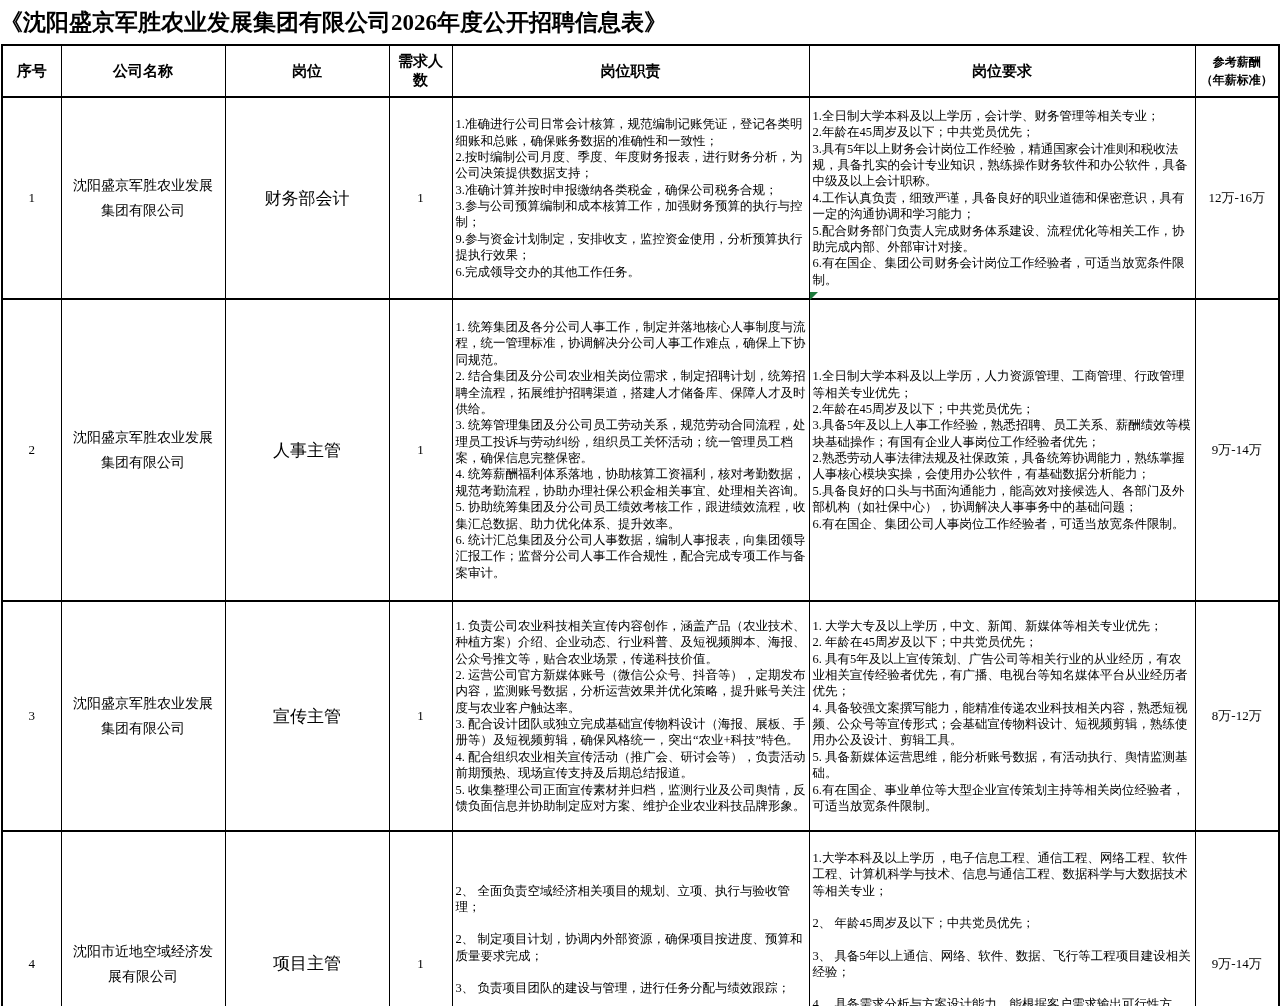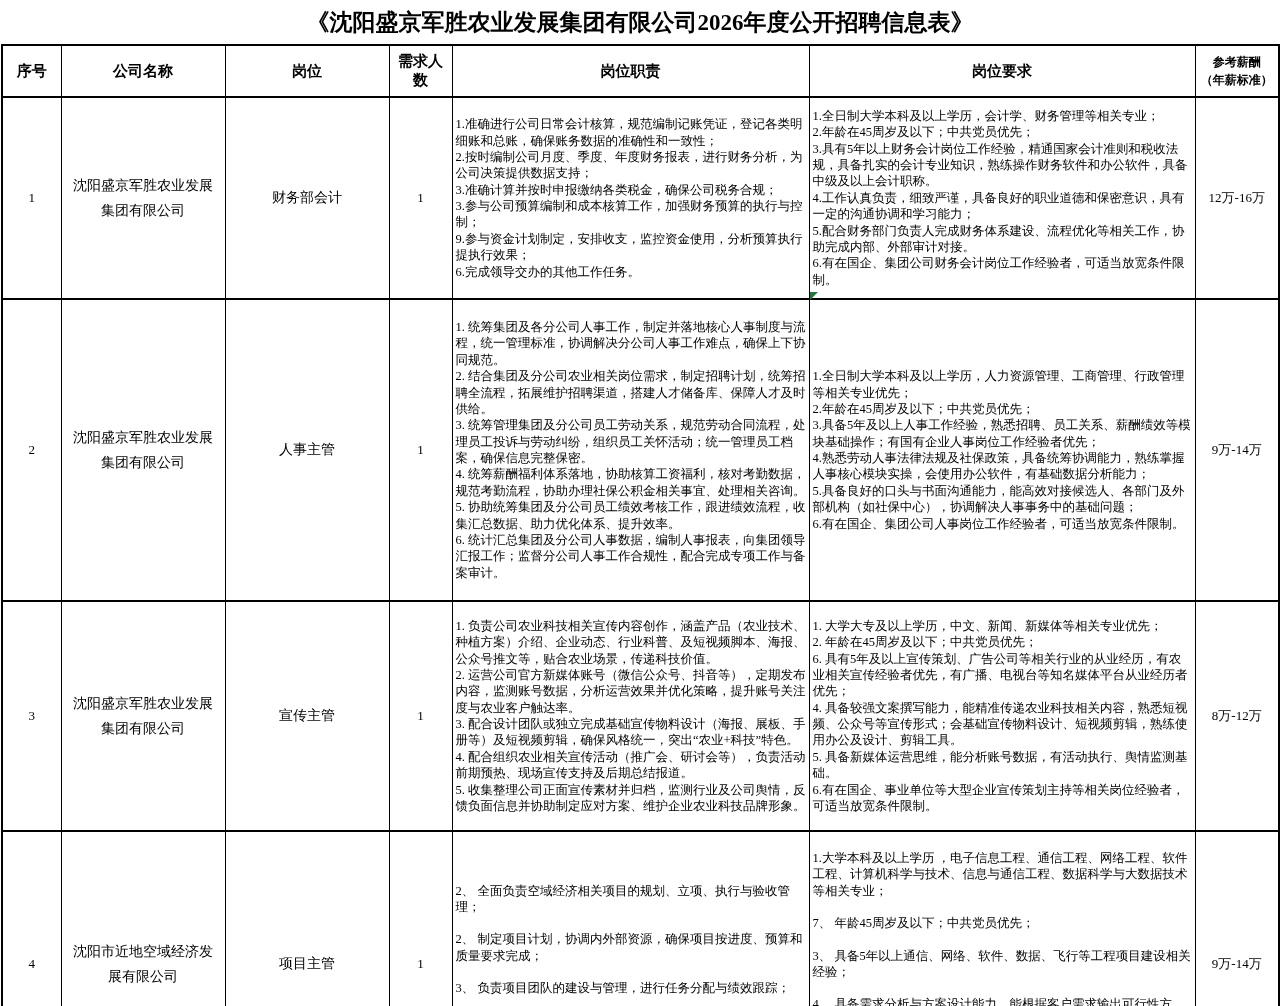--- a/index.html
+++ b/index.html
@@ -1,42 +1,42 @@
 <!DOCTYPE html>
 <html><head>
 <meta charset="utf-8">
 <style>
   html,body{margin:0;padding:0;}
   body{
     width:1280px;height:1006px;background:#ffffff;position:relative;
     font-family:"Liberation Serif","DejaVu Serif",serif;color:#000;
   }
   .title{
-    position:absolute;top:7px;left:0;width:100%;text-align:center;
+    position:absolute;top:7px;left:0;width:100%;
     font-size:23px;font-weight:700;white-space:nowrap;
   }
   table.sheet{
     position:absolute;top:44px;left:1px;width:1277px;
     border-collapse:collapse;table-layout:fixed;background:#fff;
     border:2px solid #000;
   }
   .sheet th,.sheet td{
     border:1px solid #000;border-top:2px solid #000;border-bottom:2px solid #000;
     overflow:hidden;vertical-align:middle;word-break:break-all;
   }
   tr.hd{height:52px;}
   tr.r1{height:202px;}
   tr.r2{height:302px;}
   tr.r3{height:230px;}
   tr.r4{height:180px;}
   .sheet th{font-size:15px;font-weight:700;text-align:center;padding:0 2px;}
   .sheet th.h-salary{font-size:12px;line-height:1.5;}
   td.center{text-align:center;}
   td.company{font-size:14px;line-height:1.8;padding:7px 9px;}
-  td.pos{font-size:14px;}
+  td.pos{font-size:17px;}
   td.num{font-size:13px;}
   td.idx{font-size:13px;}
   td.salary{font-size:13px;white-space:nowrap;}
   td.text{font-size:12.5px;line-height:1.31;padding:2px 3px;text-align:left;}
   td.text .item{margin:0;}
   tr.r4 td.text .item{margin:16px 0;}
   .flag{
     position:absolute;left:810px;top:292px;width:0;height:0;
     border-top:8px solid #1e7b3c;border-right:8px solid transparent;
   }
@@ -104,21 +104,21 @@
         <div class="item">2. 结合集团及分公司农业相关岗位需求，制定招聘计划，统筹招聘全流程，拓展维护招聘渠道，搭建人才储备库、保障人才及时供给。</div>
         <div class="item">3. 统筹管理集团及分公司员工劳动关系，规范劳动合同流程，处理员工投诉与劳动纠纷，组织员工关怀活动；统一管理员工档案，确保信息完整保密。</div>
         <div class="item">4. 统筹薪酬福利体系落地，协助核算工资福利，核对考勤数据，规范考勤流程，协助办理社保公积金相关事宜、处理相关咨询。</div>
         <div class="item">5. 协助统筹集团及分公司员工绩效考核工作，跟进绩效流程，收集汇总数据、助力优化体系、提升效率。</div>
         <div class="item">6. 统计汇总集团及分公司人事数据，编制人事报表，向集团领导汇报工作；监督分公司人事工作合规性，配合完成专项工作与备案审计。</div>
       </td>
       <td class="text">
         <div class="item">1.全日制大学本科及以上学历，人力资源管理、工商管理、行政管理等相关专业优先；</div>
         <div class="item">2.年龄在45周岁及以下；中共党员优先；</div>
         <div class="item">3.具备5年及以上人事工作经验，熟悉招聘、员工关系、薪酬绩效等模块基础操作；有国有企业人事岗位工作经验者优先；</div>
-        <div class="item">4.熟悉劳动人事法律法规及社保政策，具备统筹协调能力，熟练掌握人事核心模块实操，会使用办公软件，有基础数据分析能力；</div>
+        <div class="item">2.熟悉劳动人事法律法规及社保政策，具备统筹协调能力，熟练掌握人事核心模块实操，会使用办公软件，有基础数据分析能力；</div>
         <div class="item">5.具备良好的口头与书面沟通能力，能高效对接候选人、各部门及外部机构（如社保中心），协调解决人事事务中的基础问题；</div>
         <div class="item">6.有在国企、集团公司人事岗位工作经验者，可适当放宽条件限制。</div>
       </td>
       <td class="center salary">9万-14万</td>
     </tr>
     <tr class="r3">
       <td class="center idx">3</td>
       <td class="center company">沈阳盛京军胜农业发展集团有限公司</td>
       <td class="center pos">宣传主管</td>
       <td class="center num">1</td>
@@ -145,21 +145,21 @@
       <td class="center pos">项目主管</td>
       <td class="center num">1</td>
       <td class="text">
         <div class="item">2、 全面负责空域经济相关项目的规划、立项、执行与验收管理；</div>
         <div class="item">2、 制定项目计划，协调内外部资源，确保项目按进度、预算和质量要求完成；</div>
         <div class="item">3、 负责项目团队的建设与管理，进行任务分配与绩效跟踪；</div>
         <div class="item">4、 负责项目相关的技术方案论证、汇报与 stakeholder（如政府、合作伙伴）沟通。</div>
       </td>
       <td class="text">
         <div class="item">1.大学本科及以上学历 ，电子信息工程、通信工程、网络工程、软件工程、计算机科学与技术、信息与通信工程、数据科学与大数据技术等相关专业；</div>
-        <div class="item">7、 年龄45周岁及以下；中共党员优先；</div>
+        <div class="item">2、 年龄45周岁及以下；中共党员优先；</div>
         <div class="item">3、 具备5年以上通信、网络、软件、数据、飞行等工程项目建设相关经验；</div>
         <div class="item">4、 具备需求分析与方案设计能力，能根据客户需求输出可行性方案、施工图纸及成本预算，确保方案符合行业规范和客户实际场景；</div>
         <div class="item">5、 有农业互联网产品项目经验，条件特别优秀者，可适当放宽条件限制。</div>
       </td>
       <td class="center salary">9万-14万</td>
     </tr>
   </tbody>
 </table>
 
 <div class="flag" style="border-top-color: rgb(30, 123, 60);"></div>

